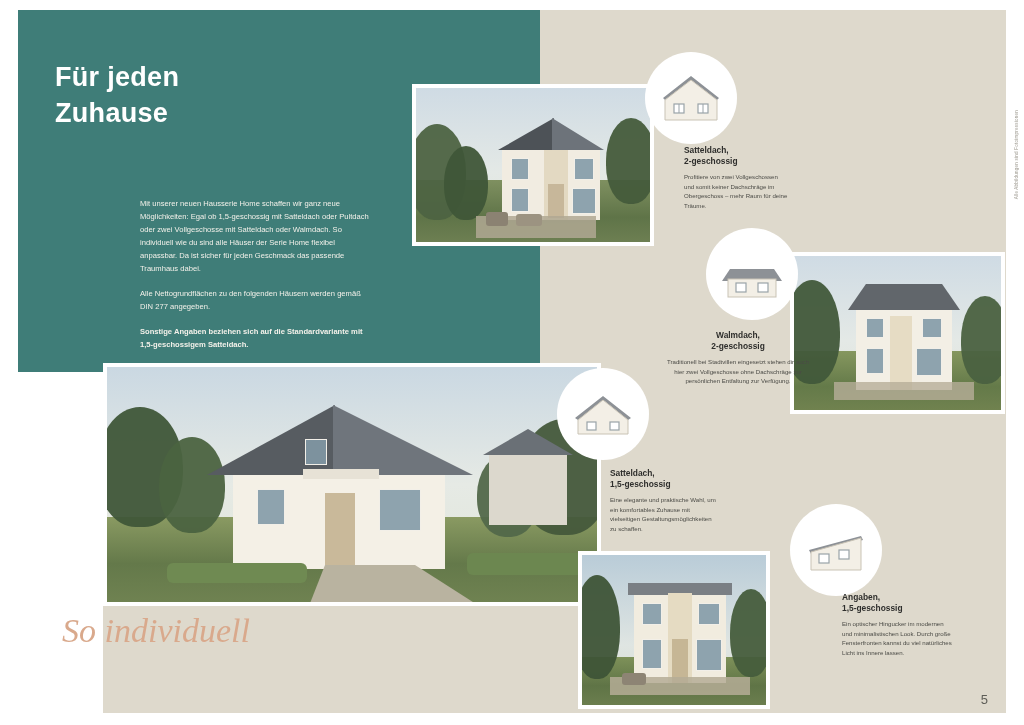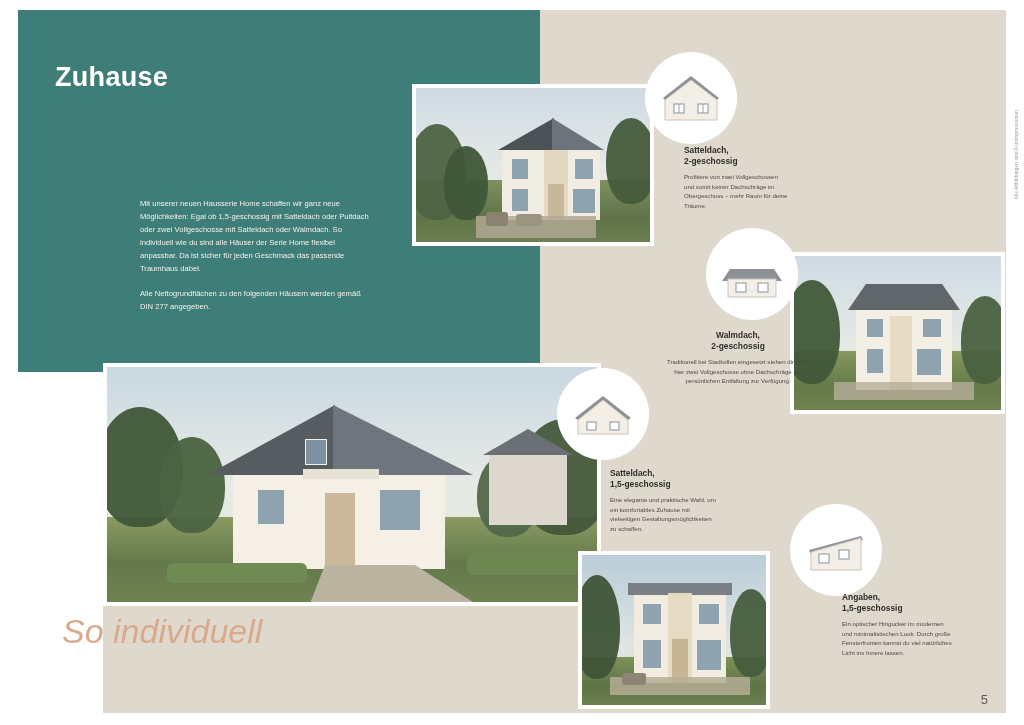--- a/index.html
+++ b/index.html
@@ -53,21 +53,21 @@
     font-size:7.6px;
     line-height:1.72;
   }
   .bodytext p{margin:0 0 12px 0;}
   .bodytext p.strong{font-weight:bold;margin-bottom:0;}
   .script{
     position:absolute;
     left:62px;top:610px;
     width:300px;
     color:#d9a98c;
-    font-family:Liberation Sans, sans-serif;
+    font-family:Liberation Serif, serif;
     font-style:italic;
     font-size:34px;
     line-height:1.25;
   }
   .script .line2{
     display:block;
     margin-left:105px;
     margin-top:2px;
   }
   .pagenum{
@@ -155,26 +155,28 @@
 </head>
 <body>
 
 <div class="page">
 
   <div class="beige-panel"></div>
   <div class="teal-panel"></div>
   <div class="white-panel"></div>
 
   <div class="headline">
+    <div>Für jeden</div>
     <div>Zuhause</div>
   </div>
 
   <div class="bodytext">
     <p>Mit unserer neuen Hausserie Home schaffen wir ganz neue Möglichkeiten: Egal ob 1,5-geschossig mit Satteldach oder Pultdach oder zwei Vollgeschosse mit Satteldach oder Walmdach. So individuell wie du sind alle Häuser der Serie Home flexibel anpassbar. Da ist sicher für jeden Geschmack das passende Traumhaus dabei.</p>
     <p>Alle Nettogrundflächen zu den folgenden Häusern werden gemäß DIN 277 angegeben.</p>
+    <p class="strong">Sonstige Angaben beziehen sich auf die Standardvariante mit 1,5-geschossigem Satteldach.</p>
   </div>
 
   <div class="script">
     <span>So individuell</span>
   </div>
 
   <div class="pagenum">5</div>
 
   <div class="sidecredit">Alle Abbildungen sind Fotoimpressionen</div>
 

